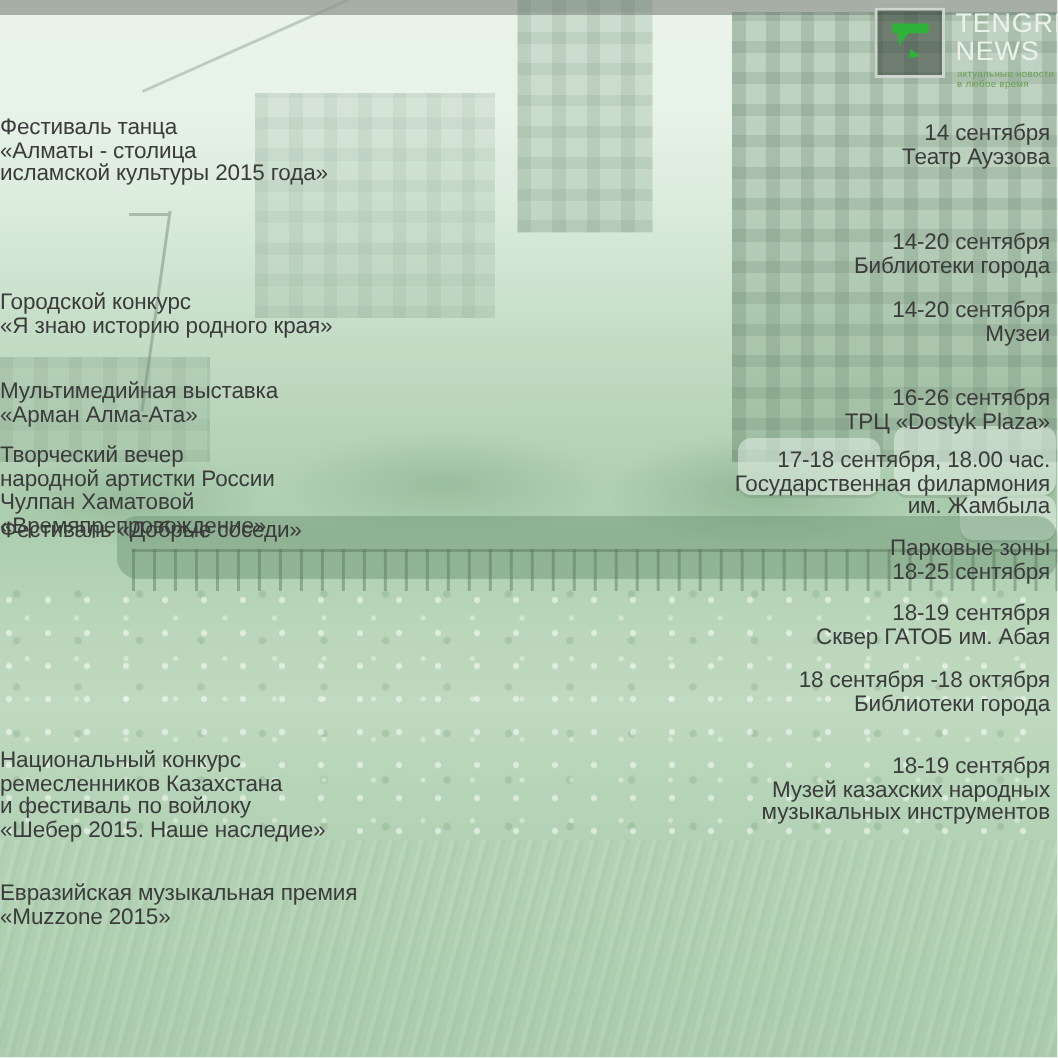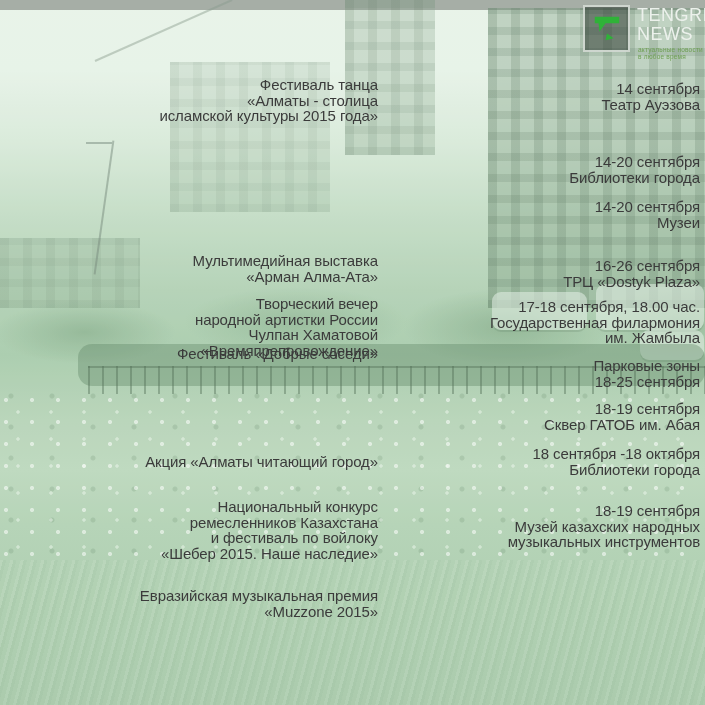--- a/index.html
+++ b/index.html
@@ -47,21 +47,21 @@
   .logo-box{position:absolute;left:583px;top:5px;width:47px;height:47px;z-index:3;
       background:rgba(44,56,47,.55);border:2px solid rgba(224,231,224,.85);
       box-sizing:border-box;display:flex;align-items:center;justify-content:center;}
   .wordmark{position:absolute;left:637px;top:6px;z-index:3;color:#ecf1ec;
       font-size:18px;line-height:19px;letter-spacing:.5px;white-space:pre-line;}
   .tagline{position:absolute;left:638px;top:46px;z-index:3;color:#6fa054;
       font-size:6.5px;line-height:7px;white-space:pre-line;letter-spacing:.2px;}
   
   .cell{position:absolute;z-index:2;font-size:15px;line-height:15.5px;
         color:#3b3b3b;white-space:pre-line;letter-spacing:-.1px;}
-  .cell-l{left:0;width:362px;text-align:right;padding-left:16px;}
+  .cell-l{left:0;width:362px;text-align:left;}
   .cell-r{left:388px;width:312px;text-align:right;}
 </style>
 </head>
 <body>
 
 <div class="stage">
 
   <div class="bg">
     <div class="bg-base"></div>
     <div class="sky-strip"></div>
@@ -98,20 +98,22 @@
 
   <div class="cell cell-l" style="top:77px">Фестиваль танца
 «Алматы - столица
 исламской культуры 2015 года»</div>
   <div class="cell cell-r" style="top:81px">14 сентября
 Театр Ауэзова</div>
 
   <div class="cell cell-r" style="top:154px">14-20 сентября
 Библиотеки города</div>
 
+  <div class="cell cell-l" style="top:194px">Городской конкурс
+«Я знаю историю родного края»</div>
   <div class="cell cell-r" style="top:199px">14-20 сентября
 Музеи</div>
 
   <div class="cell cell-l" style="top:253px">Мультимедийная выставка
 «Арман Алма-Ата»</div>
   <div class="cell cell-r" style="top:258px">16-26 сентября
 ТРЦ «Dostyk Plaza»</div>
 
   <div class="cell cell-l" style="top:296px">Творческий вечер
 народной артистки России
@@ -121,21 +123,20 @@
 Государственная филармония
 им. Жамбыла</div>
 
   <div class="cell cell-l" style="top:346px">Фестиваль «Добрые соседи»</div>
   <div class="cell cell-r" style="top:358px">Парковые зоны
 18-25 сентября</div>
 
   <div class="cell cell-r" style="top:401px">18-19 сентября
 Сквер ГАТОБ им. Абая</div>
 
-  <div class="cell cell-l" style="top:454px">Акция «Алматы читающий город»</div>
   <div class="cell cell-r" style="top:446px">18 сентября -18 октября
 Библиотеки города</div>
 
   <div class="cell cell-l" style="top:499px">Национальный конкурс
 ремесленников Казахстана
 и фестиваль по войлоку
 «Шебер 2015. Наше наследие»</div>
   <div class="cell cell-r" style="top:503px">18-19 сентября
 Музей казахских народных
 музыкальных инструментов</div>

